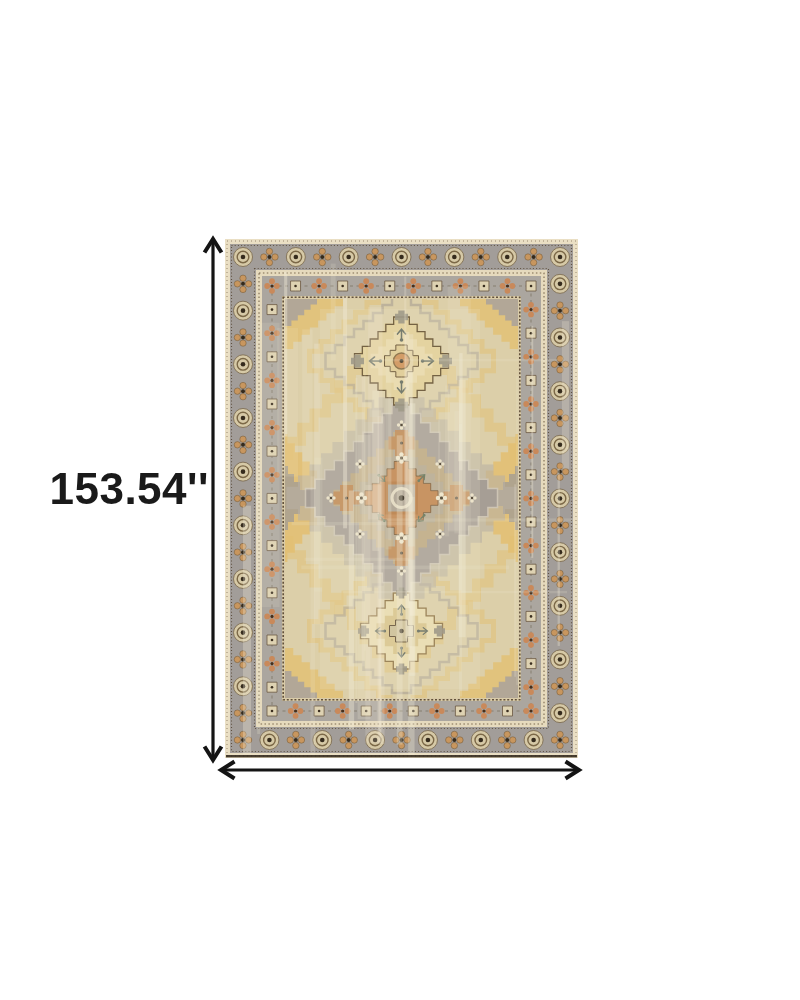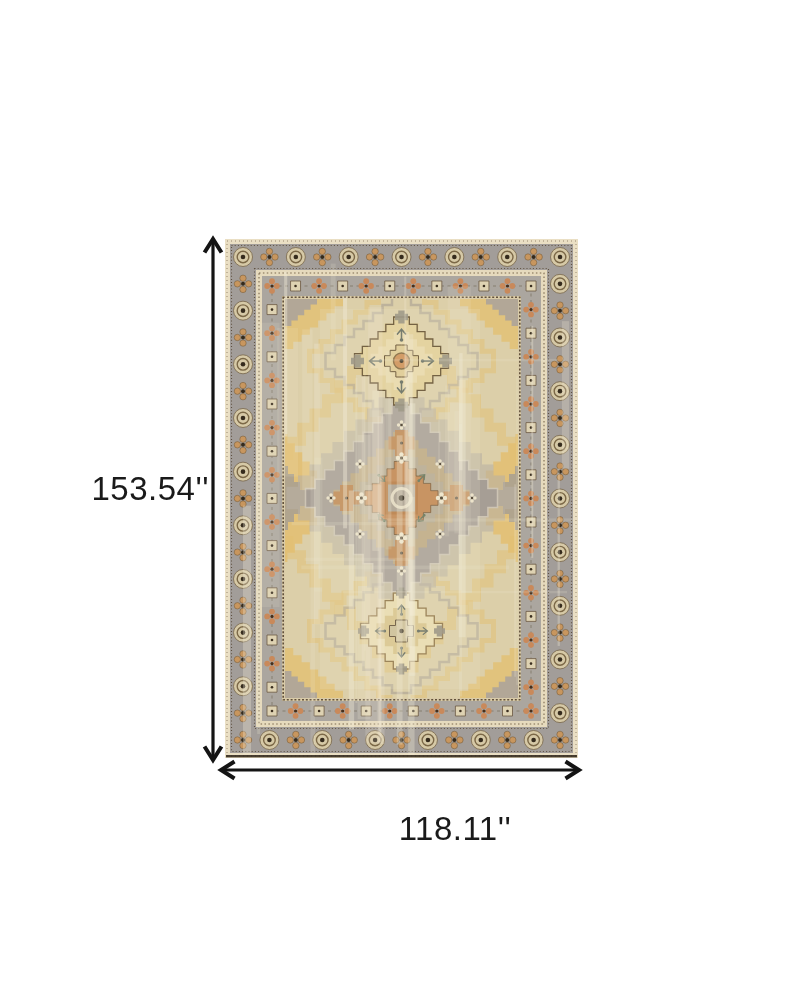--- a/index.html
+++ b/index.html
@@ -22,24 +22,25 @@
   .dim-overlay {
     position: absolute;
     left: 0; top: 0;
     width: 800px; height: 1000px;
     pointer-events: none;
   }
   .dim-stroke { stroke: var(--c-dimension_line, #141414); }
   .dim-label {
     position: absolute;
     color: var(--c-label_text, #1a1a1a);
-    font-size: 33px;
+    font-size: 44px;
     line-height: 35px;
     letter-spacing: 0.5px;
     white-space: nowrap;
+    font-weight: bold;
   }
   .dim-label.vertical {
     left: 49px;
     top: 471px;
     width: 160px;
     text-align: right;
   }
   .dim-label.horizontal {
     left: 375px;
     top: 811px;
@@ -752,15 +753,14 @@
       <path class="dim-stroke" d="M204.5,746.5 L213,760 L221.5,746.5" fill="none" stroke-width="4"></path>
     </g>
     <g>
       <line class="dim-stroke" x1="222" y1="770" x2="578" y2="770" stroke-width="3.2"></line>
       <path class="dim-stroke" d="M234.5,761.5 L221,770 L234.5,778.5" fill="none" stroke-width="4"></path>
       <path class="dim-stroke" d="M565.5,761.5 L579,770 L565.5,778.5" fill="none" stroke-width="4"></path>
     </g>
   </svg>
 
   <div class="dim-label vertical">153.54''</div>
-  <div class="dim-label horizontal">118.11''</div>
 
 </div>
 
 </body></html>

